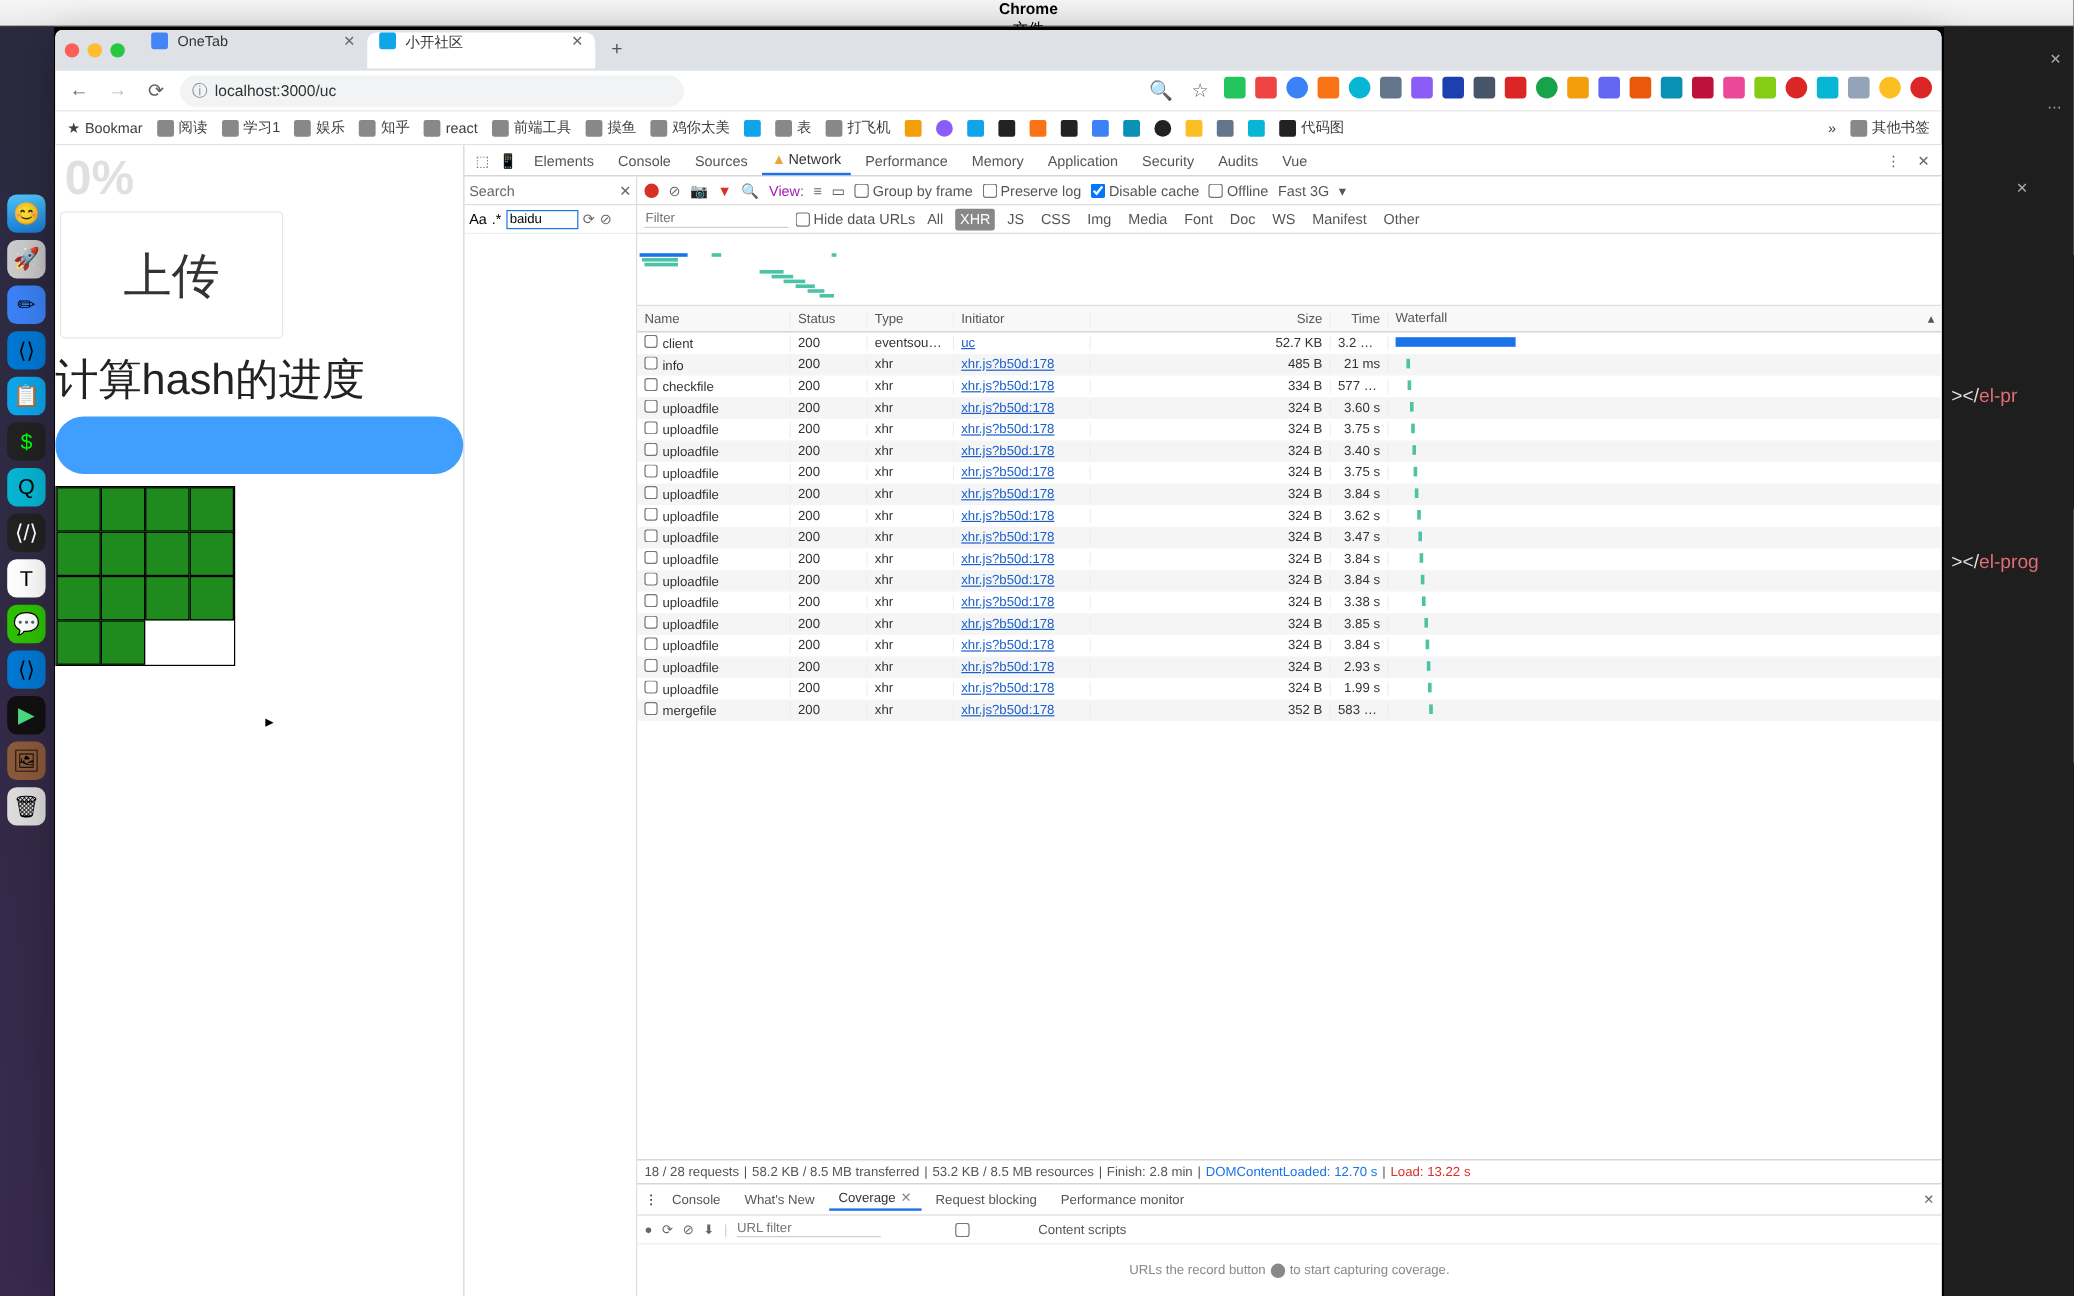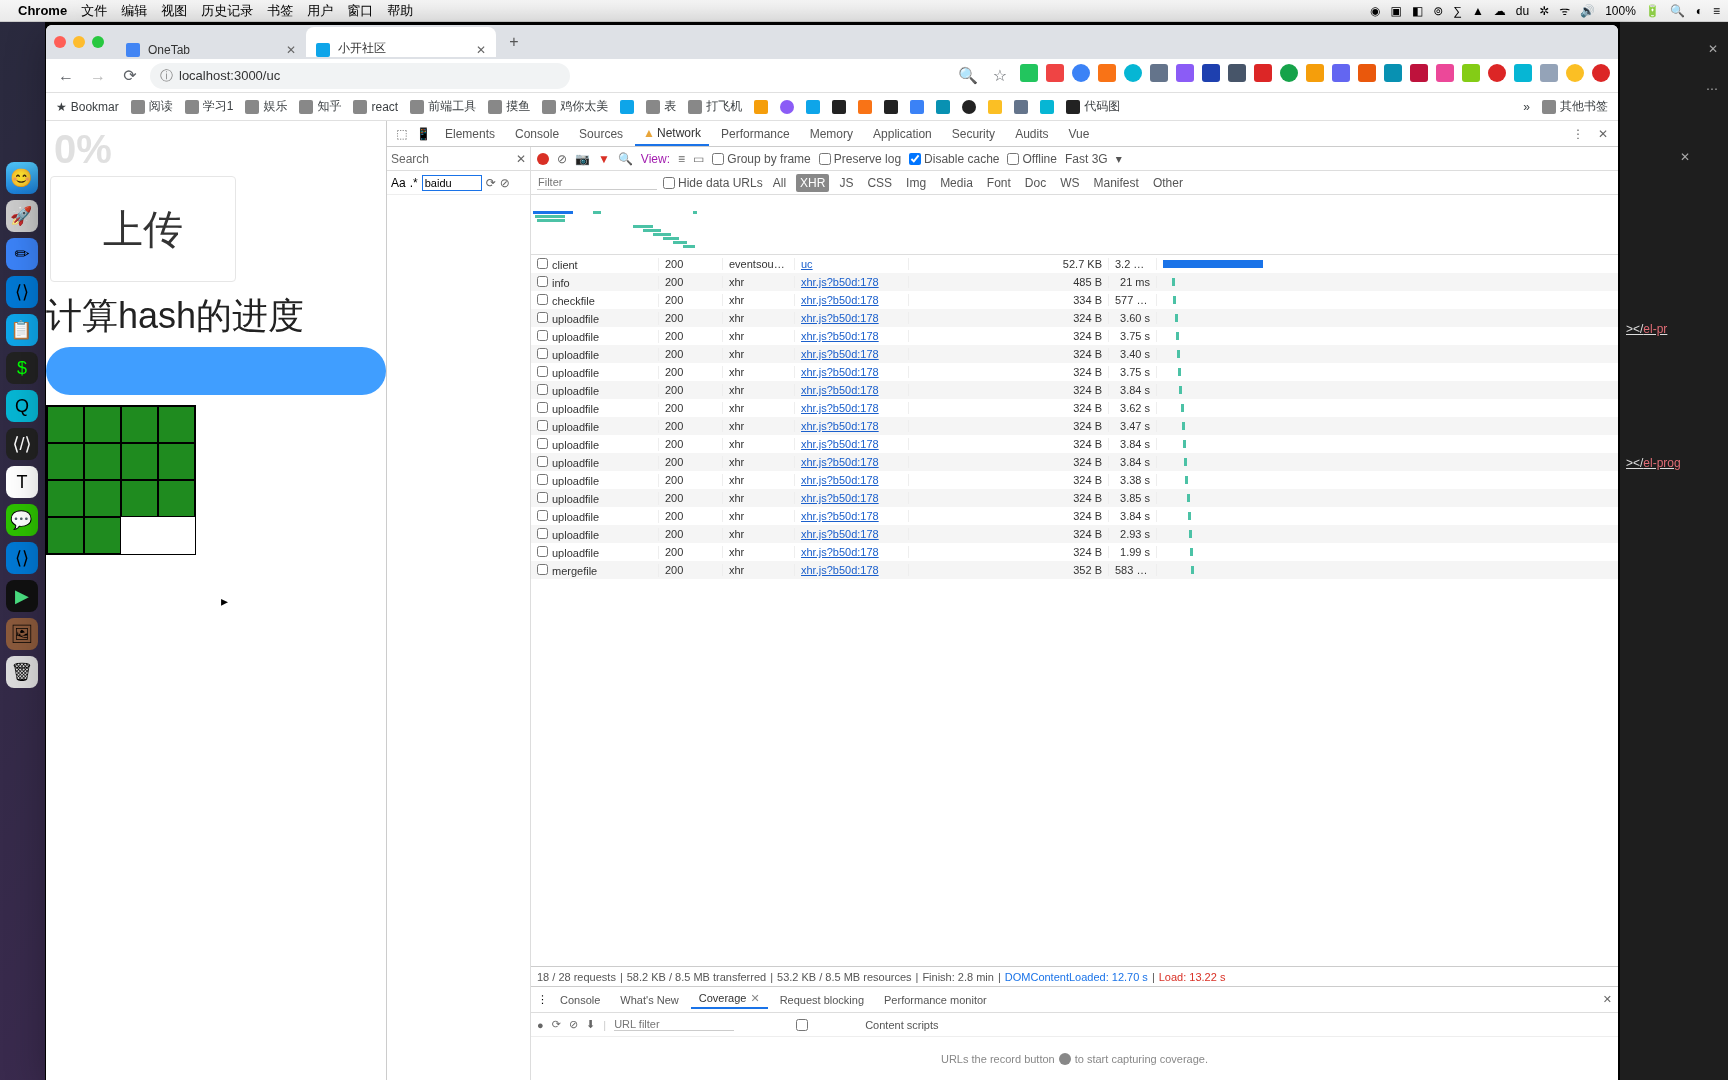--- a/index.html
+++ b/index.html
@@ -1,19 +1,19 @@
 <!DOCTYPE html>
 <html><head>
 <meta charset="utf-8">
 <style>
 * { margin: 0; padding: 0; box-sizing: border-box; font-family: -apple-system, BlinkMacSystemFont, "Segoe UI", sans-serif; }
 body { background: #000; width: 1728px; height: 1080px; position: relative; overflow: hidden; }
 
 
-.menubar { position: absolute; top: 0; left: 0; right: 0; height: 22px; background: linear-gradient(#f6f6f6,#eaeaea); display: flex; align-items: center; font-size: 13px; padding: 0 8px; border-bottom: 1px solid #ccc; }
+.menubar { position: absolute; top: 0; left: 0; right: 0; height: 22px; background: linear-gradient(#f6f6f6,#eaeaea); display: flex; align-items: center; font-size: 13px; padding: 0 8px; border-bottom: 1px solid #ccc; flex-direction: column; }
 .menubar .apple { font-size: 14px; margin-right: 10px; }
 .menubar .appname { font-weight: 600; margin-right: 14px; }
 .menubar .menu-item { margin-right: 14px; }
 .menubar .right { margin-left: auto; display: flex; align-items: center; gap: 10px; }
 .menubar .right span { font-size: 12px; }
 
 
 .desktop { position: absolute; top: 22px; left: 0; width: 45px; height: 1058px; background: linear-gradient(135deg,#2a2a3e,#3a2a4e); }
 .dock { position: absolute; left: 6px; top: 140px; width: 36px; display: flex; flex-direction: column; gap: 6px; }
 .dock-icon { width: 32px; height: 32px; border-radius: 8px; background: #555; display:flex; align-items:center; justify-content:center; font-size:18px; }
@@ -23,21 +23,21 @@
 .dock-icon.term { background: #222; }
 .dock-icon.wechat { background: #2dc100; }
 .dock-icon.trash { background: #ddd; }
 
 
 .chrome { position: absolute; top: 25px; left: 46px; right: 110px; bottom: 0; background: #fff; border-radius: 6px 6px 0 0; overflow: hidden; box-shadow: 0 10px 40px rgba(0,0,0,.3); display:flex; flex-direction:column; }
 .tabbar { height: 34px; background: #dee1e6; display: flex; align-items: center; padding-left: 8px; }
 .traffic { display: flex; gap: 7px; margin-right: 12px; }
 .tl { width:12px; height:12px; border-radius:50%; }
 .tl.r{background:#ff5f57;} .tl.y{background:#febc2e;} .tl.g{background:#28c840;}
-.tab { height: 30px; background: #dee1e6; border-radius: 8px 8px 0 0; display: flex; align-items: flex-end; padding: 0 10px; font-size: 12px; color:#333; min-width: 190px; position:relative; }
+.tab { height: 30px; background: #dee1e6; border-radius: 8px 8px 0 0; display: flex; align-items: flex-start; padding: 0 10px; font-size: 12px; color:#333; min-width: 190px; position:relative; }
 .tab.active { background: #fff; }
 .tab .favi { width:14px; height:14px; margin-right:8px; background:#4285f4; border-radius:2px; }
 .tab .close { margin-left: auto; color:#666; }
 .newtab { width: 24px; height: 24px; display:flex; align-items:center; justify-content:center; color:#555; margin-left:6px; font-size:16px; }
 
 .addrbar { height: 34px; background: #fff; display: flex; align-items: center; padding: 0 8px; gap: 8px; border-bottom: 1px solid #e0e0e0; }
 .navbtn { width:24px; height:24px; display:flex; align-items:center; justify-content:center; color:#5f6368; font-size:16px; }
 .urlbox { flex:0 0 420px; height: 26px; background: #f1f3f4; border-radius: 13px; display:flex; align-items:center; padding:0 10px; font-size:13px; color:#333; }
 .addr-icons { margin-left:auto; display:flex; gap:8px; }
 .addr-icons .ico { width:18px; height:18px; background:#888; border-radius:3px; }
@@ -122,21 +122,21 @@
 .dtab.active { border-bottom:2px solid #1a73e8; color:#333; }
 .dtab .x { margin-left:4px; color:#888; }
 .drawer-tabs .closex { margin-left:auto; color:#666; }
 .drawer-tb { height:24px; display:flex; align-items:center; gap:8px; padding:0 6px; border-bottom:1px solid #eee; font-size:11px; color:#666; }
 .drawer-tb input { border:none; border-bottom:1px solid #ccc; font-size:11px; width:120px; }
 .drawer-body { flex:1; display:flex; align-items:center; justify-content:center; font-size:11px; color:#888; }
 .rec-circle { width:12px; height:12px; border-radius:50%; background:#888; display:inline-block; margin:0 4px; }
 
 .side-window { position:absolute; top:22px; right:0; width:108px; bottom:0; background:#1e1e1e; color:#ddd; font-size:12px; padding: 60px 6px 0 6px; }
 .side-window .sx { position:absolute; top:20px; right:10px; color:#aaa; }
-.side-window .code { color:#ddd; font-size:12px; margin-top:20px;text-decoration:underline; }
+.side-window .code { color:#ddd; font-size:16px; margin-top:20px; }
 .side-window .code .tag { color:#e06c75; }
 </style>
 </head>
 <body>
 
 <div class="menubar">
   <span class="apple"></span>
   <span class="appname">Chrome</span>
   <span class="menu-item">文件</span>
   <span class="menu-item">编辑</span>
@@ -466,20 +466,29 @@
               <div class="tl-bar" style="left:110px; width:18px; top:18px;"></div>
               <div class="tl-bar" style="left:120px; width:18px; top:22px;"></div>
               <div class="tl-bar" style="left:130px; width:16px; top:26px;"></div>
               <div class="tl-bar" style="left:140px; width:14px; top:30px;"></div>
               <div class="tl-bar" style="left:150px; width:12px; top:34px;"></div>
               <div class="tl-bar" style="left:160px; width:4px; top:0;"></div>
             </div>
           </div>
 
           <div class="net-table">
+            <div class="nt-head">
+              <div class="c-name">Name</div>
+              <div class="c-status">Status</div>
+              <div class="c-type">Type</div>
+              <div class="c-init">Initiator</div>
+              <div class="c-size">Size</div>
+              <div class="c-time">Time</div>
+              <div class="c-wf"><span>Waterfall</span> <span style="float:right;">▴</span></div>
+            </div>
             <div id="net-rows">
                 <div class="nt-row">
                   <div class="c-name"><input type="checkbox" style="">client</div>
                   <div class="c-status">200</div>
                   <div class="c-type">eventsource</div>
                   <div class="c-init"><a>uc</a></div>
                   <div class="c-size">52.7 KB</div>
                   <div class="c-time">3.2 min</div>
                   <div class="c-wf"><span class="wf-bar first" style="margin-left:0px; width:100px;"></span></div>
                 </div>

